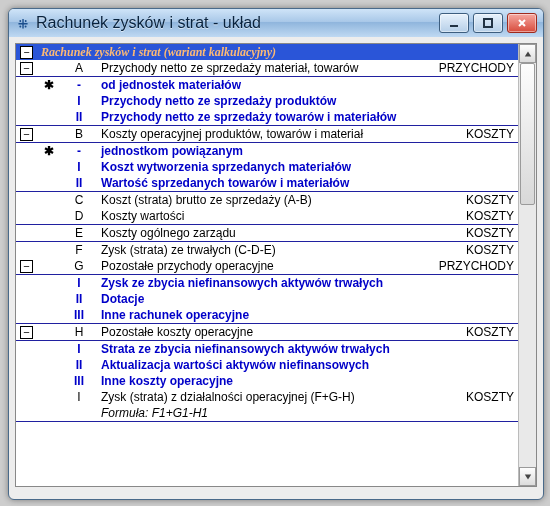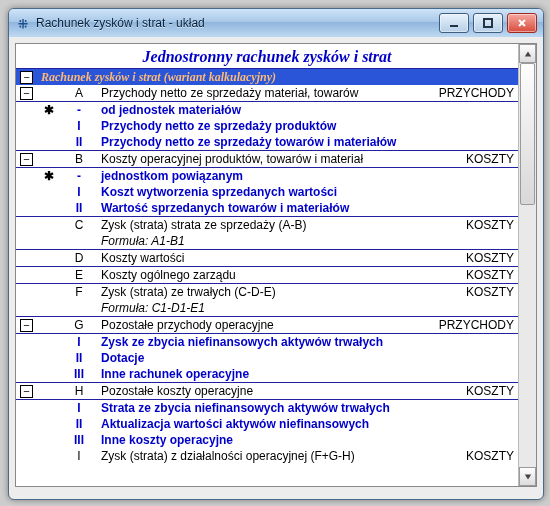--- a/index.html
+++ b/index.html
@@ -26,21 +26,21 @@
     height:28px;
     background:linear-gradient(#cfe4f8,#a9c8e8 45%,#8eb4dc 46%,#bfd9f2);
     border-top-left-radius:5px; border-top-right-radius:5px;
     display:flex; align-items:center; padding:0 6px;
   }
   .titlebar .appicon {
     width:16px; height:16px; margin-right:5px;
     display:inline-flex; align-items:center; justify-content:center;
     color:#1b4e8c; font-weight:bold; font-size:12px;
   }
-  .titlebar .title { color:#08223d; font-size:12px; text-shadow:0 1px 0 #fff8; }
+  .titlebar .title { color:#08223d; font-size:16px; text-shadow:0 1px 0 #fff8; }
   .titlebar .spacer { flex:1; }
   .winbtn {
     width:28px; height:18px; margin-left:4px;
     border:1px solid #3d5e7f; border-radius:3px;
     background:linear-gradient(#e8f2fc,#b6cfe8);
     display:flex; align-items:center; justify-content:center;
     box-shadow: inset 0 0 0 1px #fff7;
   }
   .winbtn.close { background:linear-gradient(#f6a8a0,#d74b3c); border-color:#9e2a1d;}
   .winbtn svg { width:10px; height:10px; }
@@ -121,21 +121,20 @@
     <span class="winbtn close">
       <svg viewBox="0 0 10 10">
           <path d="M2 2 L8 8 M8 2 L2 8" stroke="#fff" stroke-width="2"></path>
         </svg>
     </span>
   </div>
 
   <div class="client">
     <div class="panel">
       <div class="docwrap">
-        <div class="doc-title">Jednostronny rachunek zysków i strat</div>
         <table class="doc">
 
           <tbody>
               <tr class="selrow">
             <td class="toggle"><span class="box">−</span></td>
             <td colspan="4">Rachunek zysków i strat (wariant kalkulacyjny)</td>
           </tr>
 
           <tr class="main sep">
             <td class="toggle"><span class="box">−</span></td>
@@ -173,41 +172,35 @@
           <tr class="sub">
             <td></td>
                 <td class="mark">✱</td>
             <td class="lvl">-</td>
             <td colspan="2">jednostkom powiązanym</td>
           </tr>
           <tr class="sub">
             <td></td>
                 <td></td>
                 <td class="lvl">I</td>
-            <td colspan="2">Koszt wytworzenia sprzedanych wartości</td>
+            <td colspan="2">Koszt wytworzenia sprzedanych materiałów</td>
           </tr>
           <tr class="sub sep">
             <td></td>
                 <td></td>
                 <td class="lvl">II</td>
             <td colspan="2">Wartość sprzedanych towarów i materiałów</td>
           </tr>
 
           <tr class="main">
             <td></td>
                 <td></td>
                 <td class="lvl">C</td>
-            <td>Zysk (strata) strata ze sprzedaży (A-B)</td>
-            <td class="right">KOSZTY</td>
-          </tr>
-          <tr class="main formula sep">
-            <td></td>
-                <td></td>
-                <td></td>
-            <td colspan="2">Formuła:  A1-B1</td>
+            <td>Koszt (strata) brutto ze sprzedaży (A-B)</td>
+            <td class="right">KOSZTY</td>
           </tr>
 
           <tr class="main sep">
             <td></td>
                 <td></td>
                 <td class="lvl">D</td>
             <td>Koszty wartości</td>
             <td class="right">KOSZTY</td>
           </tr>
           <tr class="main sep">
@@ -217,26 +210,20 @@
             <td>Koszty ogólnego zarządu</td>
             <td class="right">KOSZTY</td>
           </tr>
 
           <tr class="main">
             <td></td>
                 <td></td>
                 <td class="lvl">F</td>
             <td>Zysk (strata) ze trwałych (C-D-E)</td>
             <td class="right">KOSZTY</td>
-          </tr>
-          <tr class="main formula sep">
-            <td></td>
-                <td></td>
-                <td></td>
-            <td colspan="2">Formuła:  C1-D1-E1</td>
           </tr>
 
           <tr class="main sep">
             <td class="toggle"><span class="box">−</span></td>
             <td></td>
                 <td class="lvl">G</td>
             <td>Pozostałe przychody operacyjne</td>
             <td class="right">PRZYCHODY</td>
           </tr>
           <tr class="sub">
@@ -283,20 +270,26 @@
                 <td class="lvl">III</td>
                 <td colspan="2">Inne koszty operacyjne</td>
               </tr>
 
           <tr class="main">
             <td></td>
                 <td></td>
                 <td class="lvl">I</td>
             <td>Zysk (strata) z działalności operacyjnej (F+G-H)</td>
             <td class="right">KOSZTY</td>
+          </tr>
+          <tr class="main formula sep">
+            <td></td>
+                <td></td>
+                <td></td>
+            <td colspan="2">Formuła:  F1+G1-H1</td>
           </tr>
         </tbody>
           </table>
       </div>
 
       <div class="vscroll">
         <div class="sbbtn">
             <svg viewBox="0 0 10 10">
               <path d="M5 2 L9 8 L1 8 Z"></path>
             </svg>

